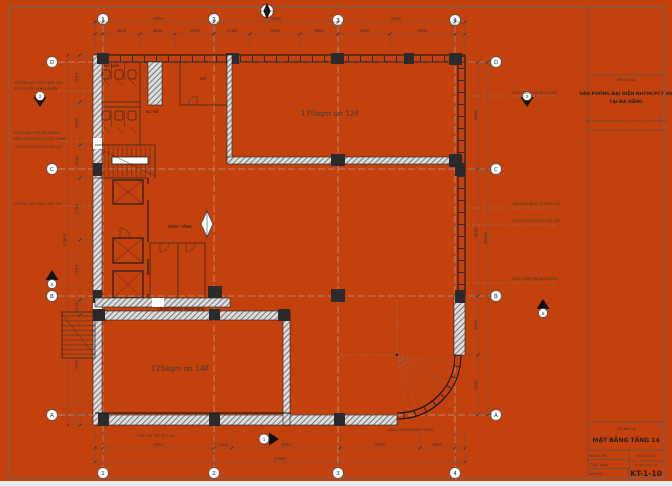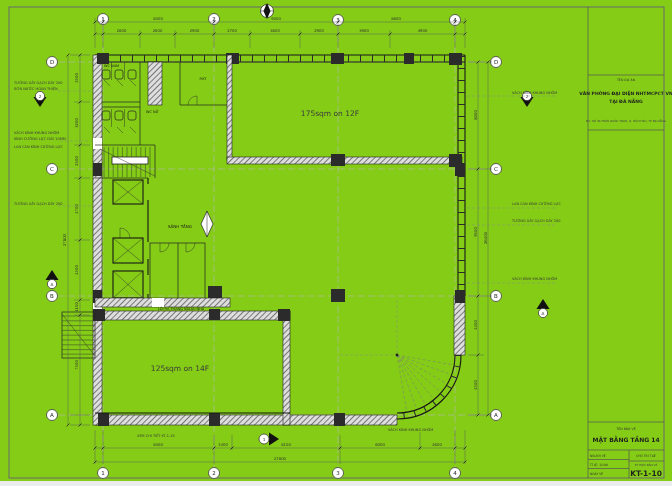--- a/index.html
+++ b/index.html
@@ -1,16 +1,16 @@
 <!DOCTYPE html>
 <html><head>
 <meta charset="utf-8">
 <style>
   html,body{margin:0;padding:0;background:#fff;}
-  #stage{position:relative;width:672px;height:486px;background:#84cc16;overflow:hidden;}
+  #stage{position:relative;width:672px;height:486px;background:#c2410c;overflow:hidden;}
   svg{display:block;font-family:"DejaVu Sans",sans-serif;}
   .g-grid{stroke:#b8b8b8;stroke-width:.6;stroke-dasharray:7 3;fill:none;}
   .thin{stroke:#232323;stroke-width:.7;fill:none;}
   .w1{stroke:#161616;stroke-width:1.1;fill:none;}
   .half{stroke:#2a2a2a;stroke-width:.45;fill:none;}
   .ticks{stroke:#2a2a2a;fill:none;}
   .dim{stroke:#5a5a5a;stroke-width:.45;fill:none;}
   .dimtick{stroke:#222;stroke-width:.8;fill:none;}
   .lead{stroke:#8a8a8a;stroke-width:.45;stroke-dasharray:3 2;fill:none;}
   .fan{stroke:#7a7a7a;stroke-width:.5;stroke-dasharray:3 2.2;fill:none;}

